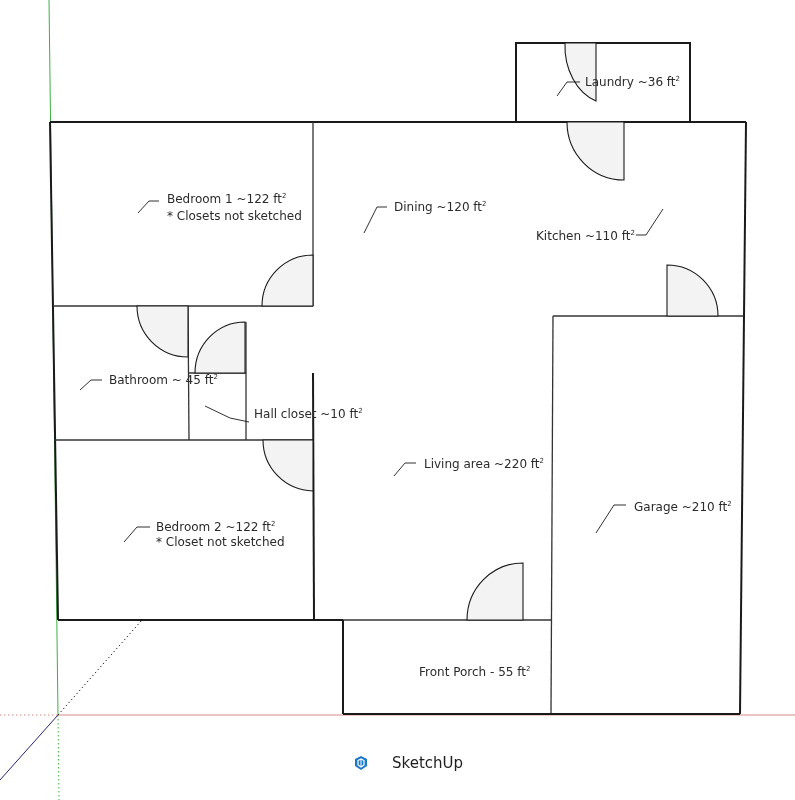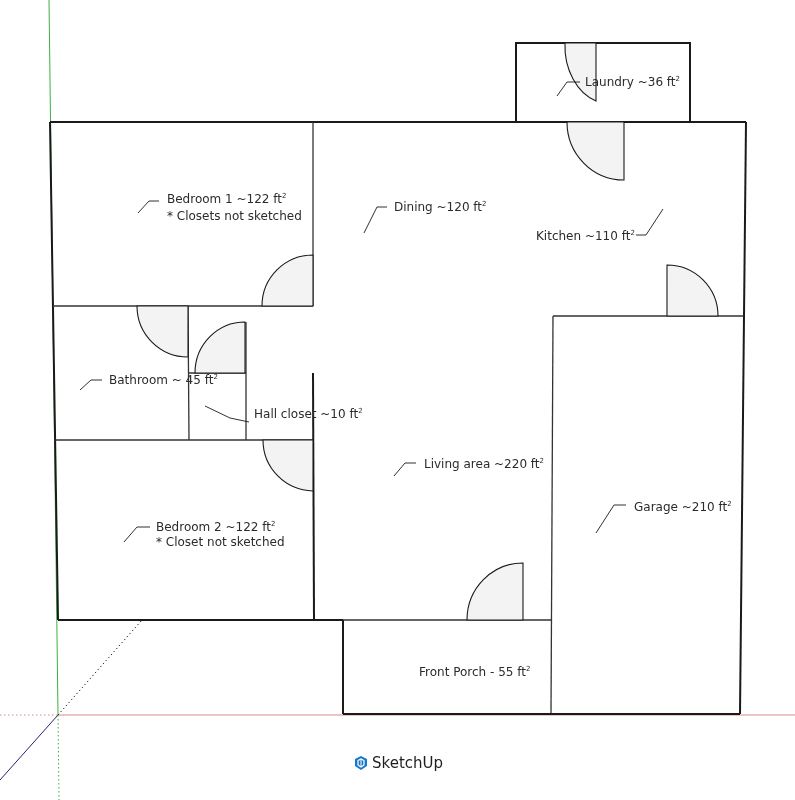--- a/index.html
+++ b/index.html
@@ -4,21 +4,21 @@
   <style>
     html, body { margin: 0; padding: 0; background: #ffffff; }
     body { width: 795px; height: 800px; overflow: hidden; position: relative; font-family: "DejaVu Sans", sans-serif; }
     #canvas { position: absolute; left: 0; top: 0; width: 795px; height: 800px; }
     .label { font-family: "DejaVu Sans", sans-serif; font-size: 12px; fill: #2b2b2b; }
     .sup { font-size: 7px; }
     .wall { stroke: #1a1a1a; stroke-width: 2; fill: none; }
     .wall-thin { stroke: #333333; stroke-width: 1.3; fill: none; }
     .door { fill: #f3f3f3; stroke: #1a1a1a; stroke-width: 1.1; }
     .leader { stroke: #1a1a1a; stroke-width: 0.9; fill: none; }
-    #brand { position: absolute; left: 352px; top: 754px; display: flex; align-items: flex-start; gap: 2px; }
+    #brand { position: absolute; left: 352px; top: 754px; display: flex; align-items: flex-start; gap: 22px; }
     #brand-name { font-family: "DejaVu Sans", sans-serif; font-size: 15px; color: #1f1f1f; }
   </style>
 </head>
 <body>
 
 <svg id="canvas" viewBox="0 0 795 800" xmlns="http://www.w3.org/2000/svg">
 
   <g>
     <line x1="49" y1="0" x2="58" y2="715" stroke="#3cb043" stroke-width="1"></line>
     <line x1="58" y1="715" x2="795" y2="715" stroke="#d88a8a" stroke-width="1.2"></line>

